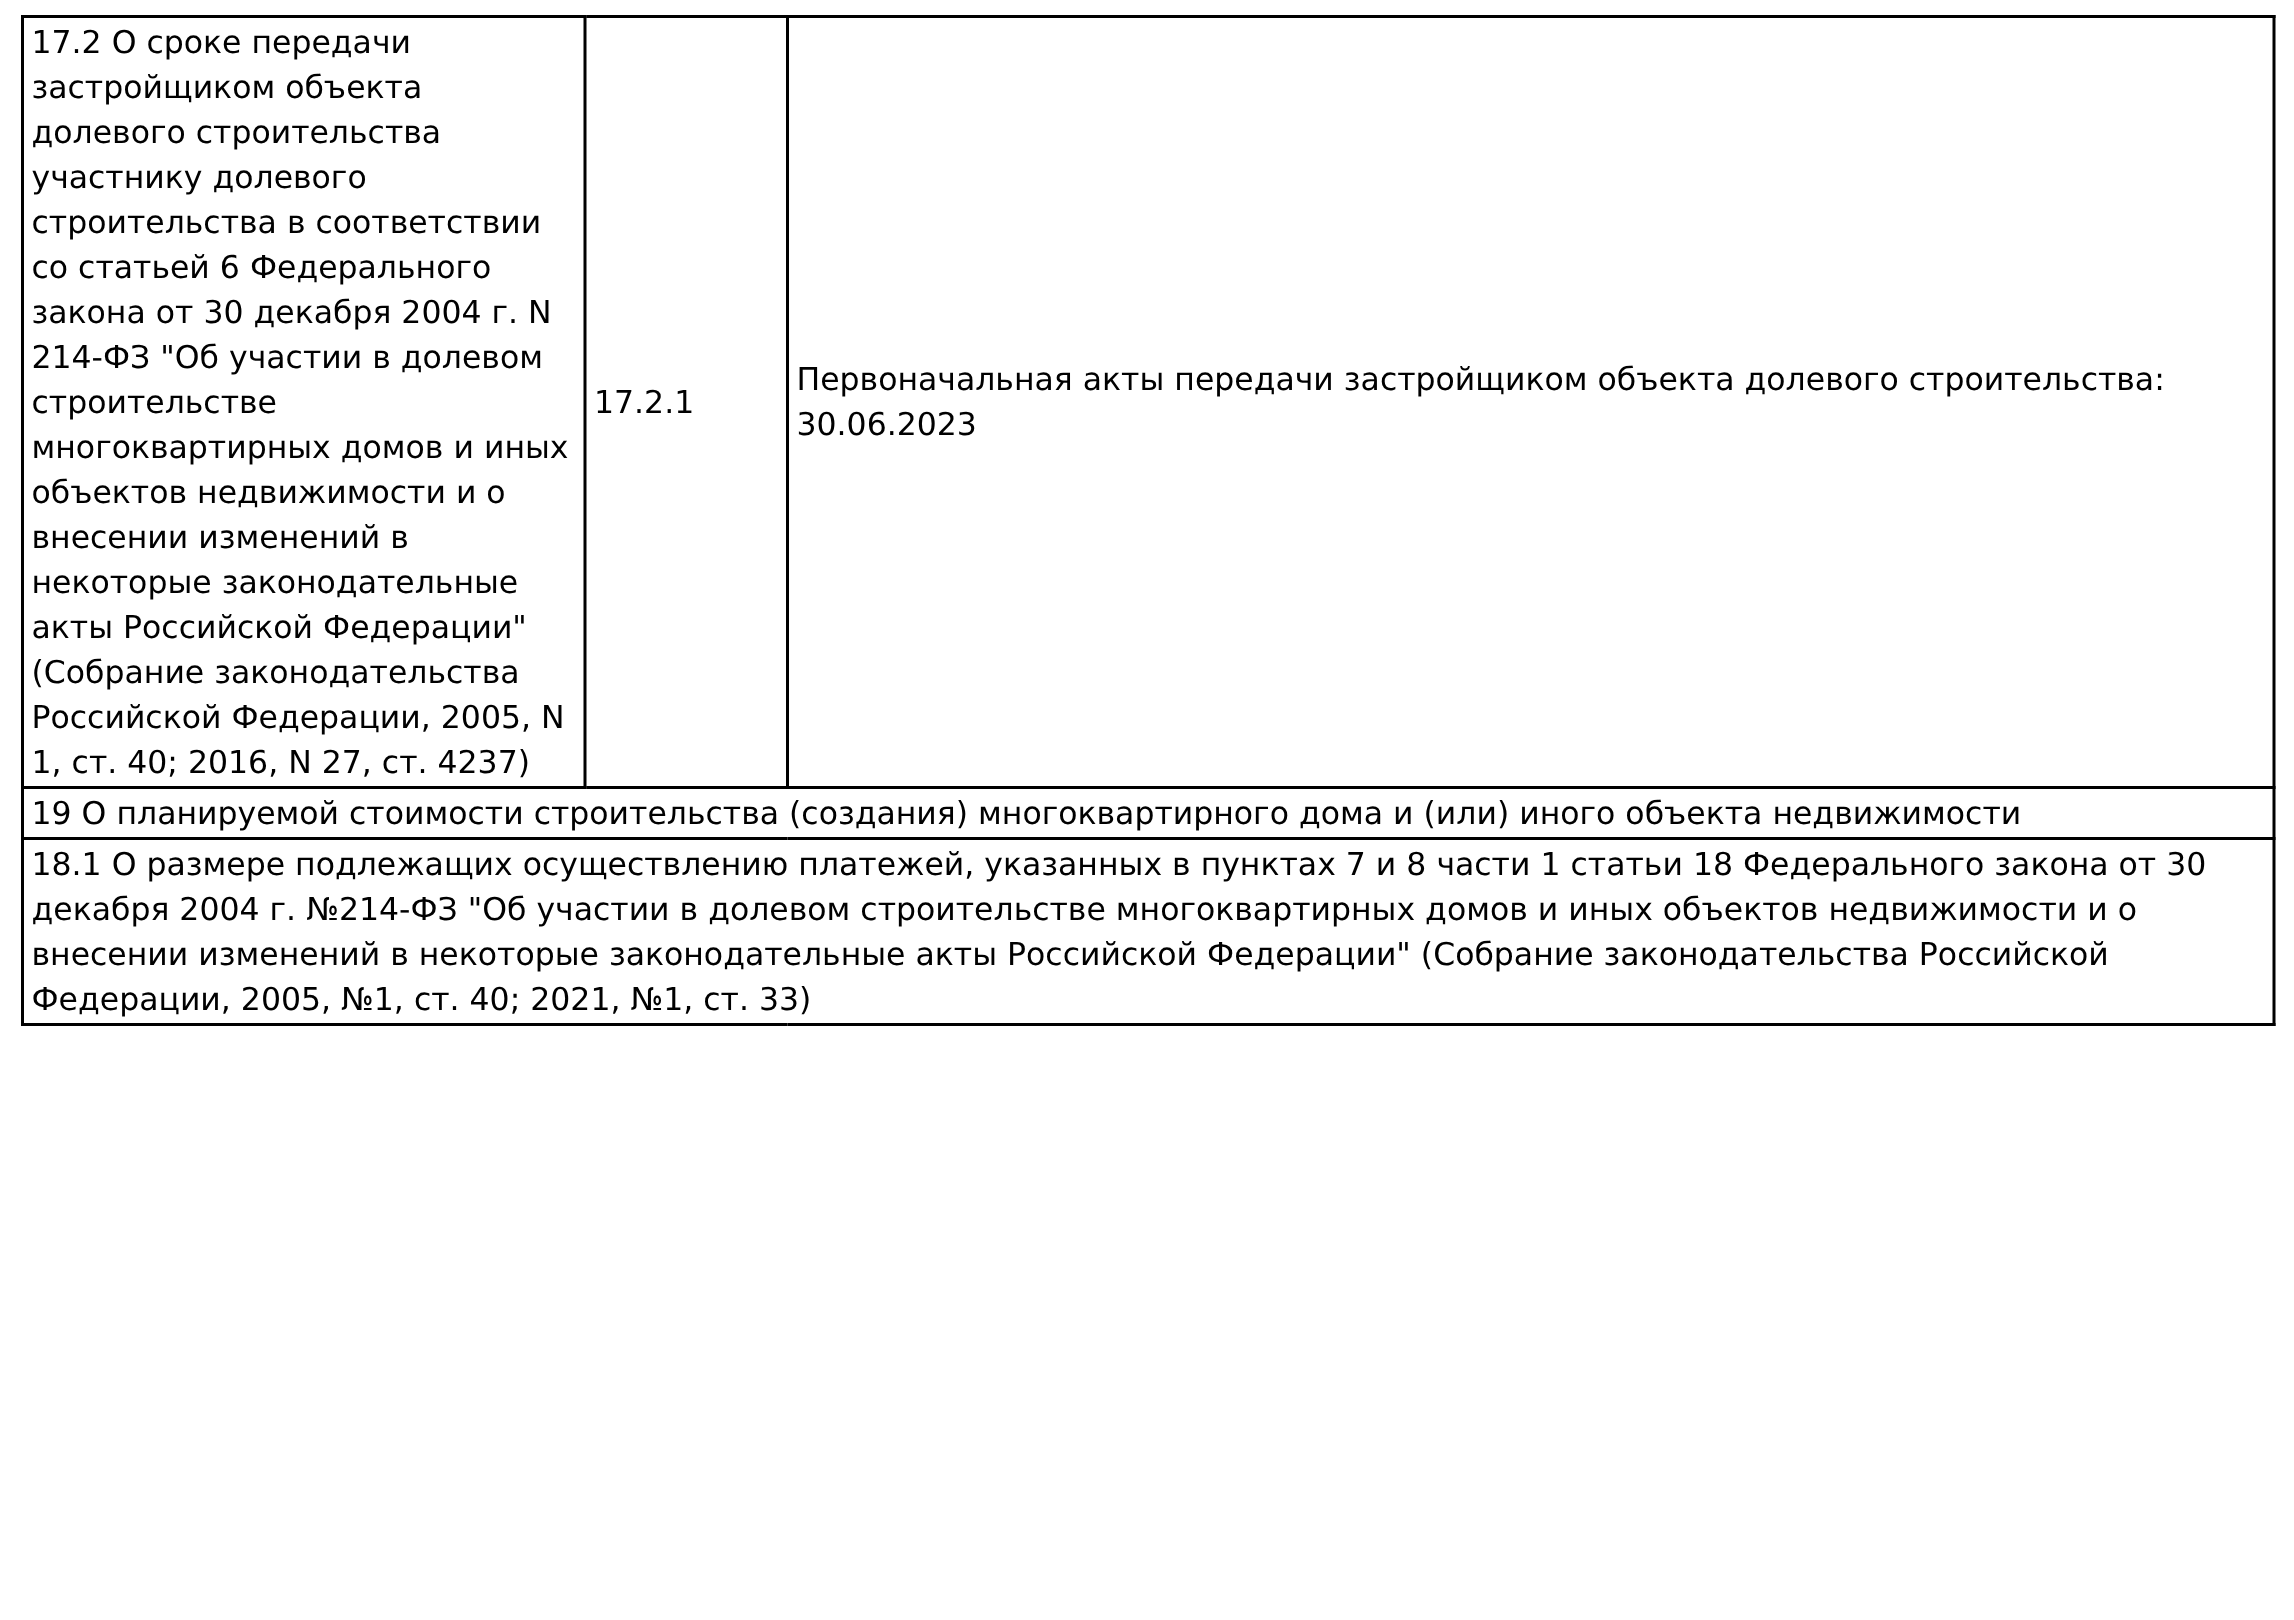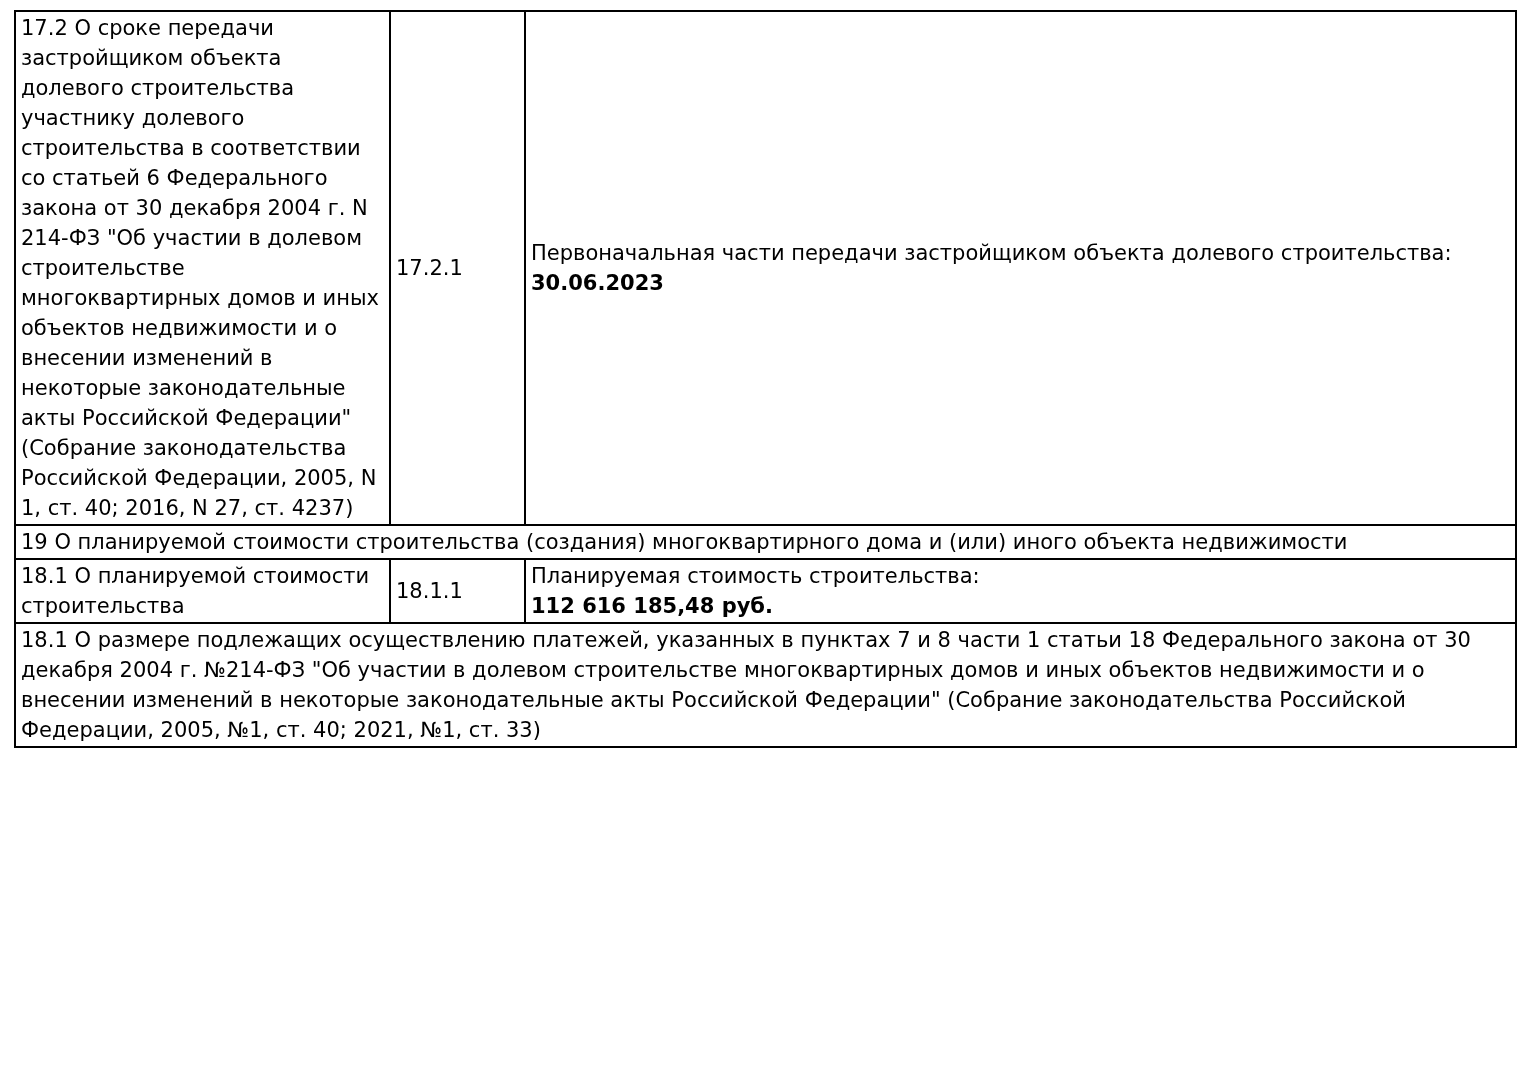--- a/index.html
+++ b/index.html
@@ -32,21 +32,21 @@
     font-size: 21px;
     line-height: 30px;
     vertical-align: middle;
     word-wrap: break-word;
     overflow: hidden;
   }
   td.va-top {
     vertical-align: top;
   }
   .b {
-    font-weight: bold;
+    font-weight: normal;
   }
   tr.row-tall td { height: 487px; }
   tr.row-mid td  { height: 60px; }
   tr.row-one td  { height: 30px; }
 </style>
 </head>
 <body>
 
 <div class="page">
   <table class="decl">
@@ -54,37 +54,29 @@
       <col style="width:375px">
       <col style="width:135px">
       <col>
     </colgroup>
 
     <tbody>
         <tr class="row-tall">
       <td class="va-top">17.2 О сроке передачи застройщиком объекта долевого строительства участнику долевого строительства в соответствии со статьей 6 Федерального закона от 30 декабря 2004 г. N 214-ФЗ "Об участии в долевом строительстве многоквартирных домов и иных объектов недвижимости и о внесении изменений в некоторые законодательные акты Российской Федерации" (Собрание законодательства Российской Федерации, 2005, N 1, ст. 40; 2016, N 27, ст. 4237)</td>
       <td>17.2.1</td>
       <td>
-        <div>Первоначальная части передачи застройщиком объекта долевого строительства:</div>
+        <div>Первоначальная акты передачи застройщиком объекта долевого строительства:</div>
         <div class="b">30.06.2023</div>
       </td>
     </tr>
 
 
     <tr class="row-one">
       <td colspan="3">19 О планируемой стоимости строительства (создания) многоквартирного дома и (или) иного объекта недвижимости</td>
     </tr>
 
-    <tr class="row-mid">
-      <td>18.1 О планируемой стоимости строительства</td>
-      <td>18.1.1</td>
-      <td>
-        <div>Планируемая стоимость строительства:</div>
-        <div class="b">112 616 185,48 руб.</div>
-      </td>
-    </tr>
 
     <tr>
       <td colspan="3">18.1 О размере подлежащих осуществлению платежей, указанных в пунктах 7 и 8 части 1 статьи 18 Федерального закона от 30 декабря 2004 г. №214-ФЗ "Об участии в долевом строительстве многоквартирных домов и иных объектов недвижимости и о внесении изменений в некоторые законодательные акты Российской Федерации" (Собрание законодательства Российской Федерации, 2005, №1, ст. 40; 2021, №1, ст. 33)</td>
     </tr>
   </tbody>
     </table>
 </div>
 
 </body></html>

